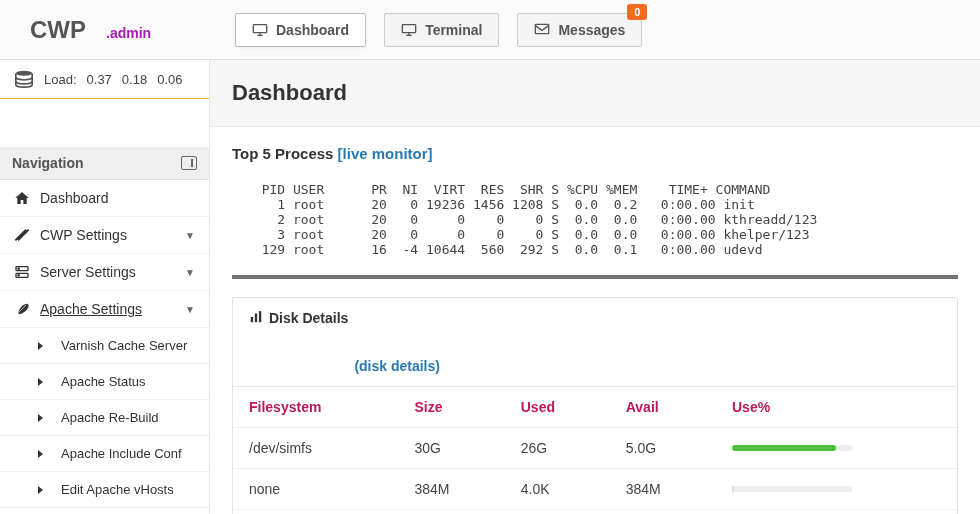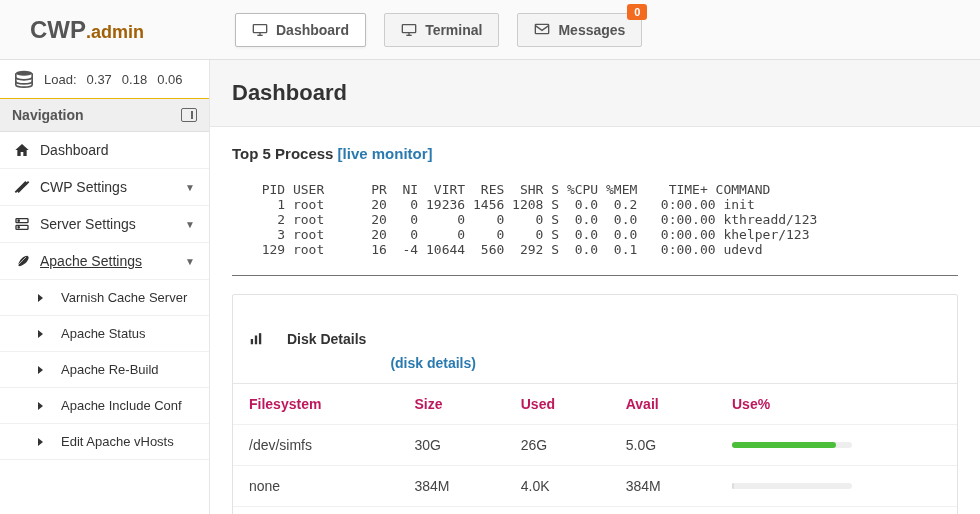--- a/index.html
+++ b/index.html
@@ -1,53 +1,53 @@
 <!DOCTYPE html>
 <html><head>
 <meta charset="utf-8">
 <style>
 * { box-sizing: border-box; margin: 0; padding: 0; }
 body { font-family: "Segoe UI", Arial, sans-serif; background: #f2f2f2; color: #333; font-size: 14px; }
 .app { display: flex; flex-direction: column; width: 980px; height: 514px; overflow: hidden; background: #fff; }
 
 .topbar { display: flex; align-items: center; height: 60px; background: #fafafa; border-bottom: 1px solid #e0e0e0; }
 .brand { width: 210px; padding-left: 30px; font-size: 24px; font-weight: 700; color: #555; }
-.brand small { font-size: 18px; font-weight: 600; color: #a16207; }
+.brand small { font-size: 14px; font-weight: 600; color: #a21caf; margin-left: 20px; }
 .tabs { display: flex; gap: 18px; padding-left: 25px; }
 .tab { display: flex; align-items: center; gap: 8px; padding: 8px 16px; border: 1px solid #ccc; border-radius: 2px; background: #f4f4f4; color: #555; font-weight: 600; cursor: pointer; position: relative; }
 .tab.active { background: #fff; border-color: #bbb; box-shadow: 0 1px 3px rgba(0,0,0,.06); }
 .tab-icon { width: 16px; height: 14px; display: inline-block; }
 .badge { position: absolute; top: -10px; right: -6px; background: #f26b1e; color: #fff; font-size: 11px; font-weight: 700; padding: 2px 7px; border-radius: 3px; }
 
 .body { display: flex; flex: 1; min-height: 0; }
 
 .sidebar { width: 210px; background: #fff; border-right: 1px solid #e6e6e6; display: flex; flex-direction: column; }
 .loadbox { display: flex; align-items: center; gap: 10px; padding: 10px 14px; border-bottom: 1px solid #eab308; color: #444; font-size: 13px; }
 .dbicon { width: 20px; height: 18px; }
-.navhead { display: flex; align-items: center; justify-content: space-between; padding: 8px 12px; background: #efefef; border-bottom: 1px solid #e0e0e0; font-weight: 700; color: #555; }
+.navhead { display: flex; align-items: center; justify-content: space-between; padding: 8px 12px; background: #efefef; border-bottom: 1px solid #e0e0e0; font-weight: 700; color: #555; margin-top: 48px; }
 .collapse-icon { width: 16px; height: 14px; border: 1px solid #666; display: inline-block; border-radius: 2px; position: relative; }
 .collapse-icon:after { content: ""; position: absolute; top: 2px; bottom: 2px; right: 3px; width: 2px; background: #666; }
 .nav { list-style: none; }
 .nav li { display: flex; align-items: center; gap: 10px; padding: 10px 14px; border-bottom: 1px solid #f0f0f0; color: #333; cursor: pointer; position: relative; }
 .nav li .caret { margin-left: auto; font-size: 10px; color: #666; }
 .nav li.sub { padding-left: 38px; font-size: 13px; }
 .nav li.sub .tri { width: 0; height: 0; border-left: 5px solid #333; border-top: 4px solid transparent; border-bottom: 4px solid transparent; margin-right: 8px; }
 .nav li.open a { text-decoration: underline; }
 .navicon { width: 16px; height: 16px; display: inline-block; }
 
 .main { flex: 1; overflow: auto; background: #fff; }
 .pagetitle-wrap { padding: 20px 22px; border-bottom: 1px solid #e6e6e6; background: #f6f6f6; }
 .pagetitle { font-size: 22px; font-weight: 700; color: #333; }
 .content { padding: 18px 22px; }
 .sect-title { font-size: 15px; font-weight: 700; color: #333; margin-bottom: 8px; }
 .link { color: #2a7ab0; cursor: pointer; margin-top: 48px; }
-.pre { font-family: "Consolas", monospace; font-size: 13px; color: #444; white-space: pre; padding: 12px 14px 18px 14px; border-bottom: 1px solid #737373; }
+.pre { font-family: "Consolas", monospace; font-size: 13px; color: #444; white-space: pre; padding: 12px 14px 18px 14px; border-bottom: 4px solid #737373; }
 
 .panel { border: 1px solid #e2e2e2; border-radius: 2px; margin-top: 18px; }
-.panel-head { display: flex; align-items: center; gap: 24px; padding: 12px 16px; border-bottom: 1px solid #e6e6e6; font-weight: 700; color: #333; }
+.panel-head { display: flex; gap: 6px; padding: 12px 16px; border-bottom: 1px solid #e6e6e6; font-weight: 700; color: #333; }
 .panel-table { width: 100%; border-collapse: collapse; }
 .panel-table th, .panel-table td { text-align: left; padding: 12px 16px; font-size: 14px; border-bottom: 1px solid #f0f0f0; }
 .panel-table th { font-weight: 700; color: #be185d; }
 .panel-table td { color: #444; }
 .usebar { height: 6px; border-radius: 3px; background: #eee; position: relative; width: 120px; }
 .usebar .fill { position: absolute; top: 0; left: 0; bottom: 0; border-radius: 3px; }
 .fill-green { background: #4cbf3a; }
 .fill-grey { background: #ddd; }
 
 svg { display: block; }

